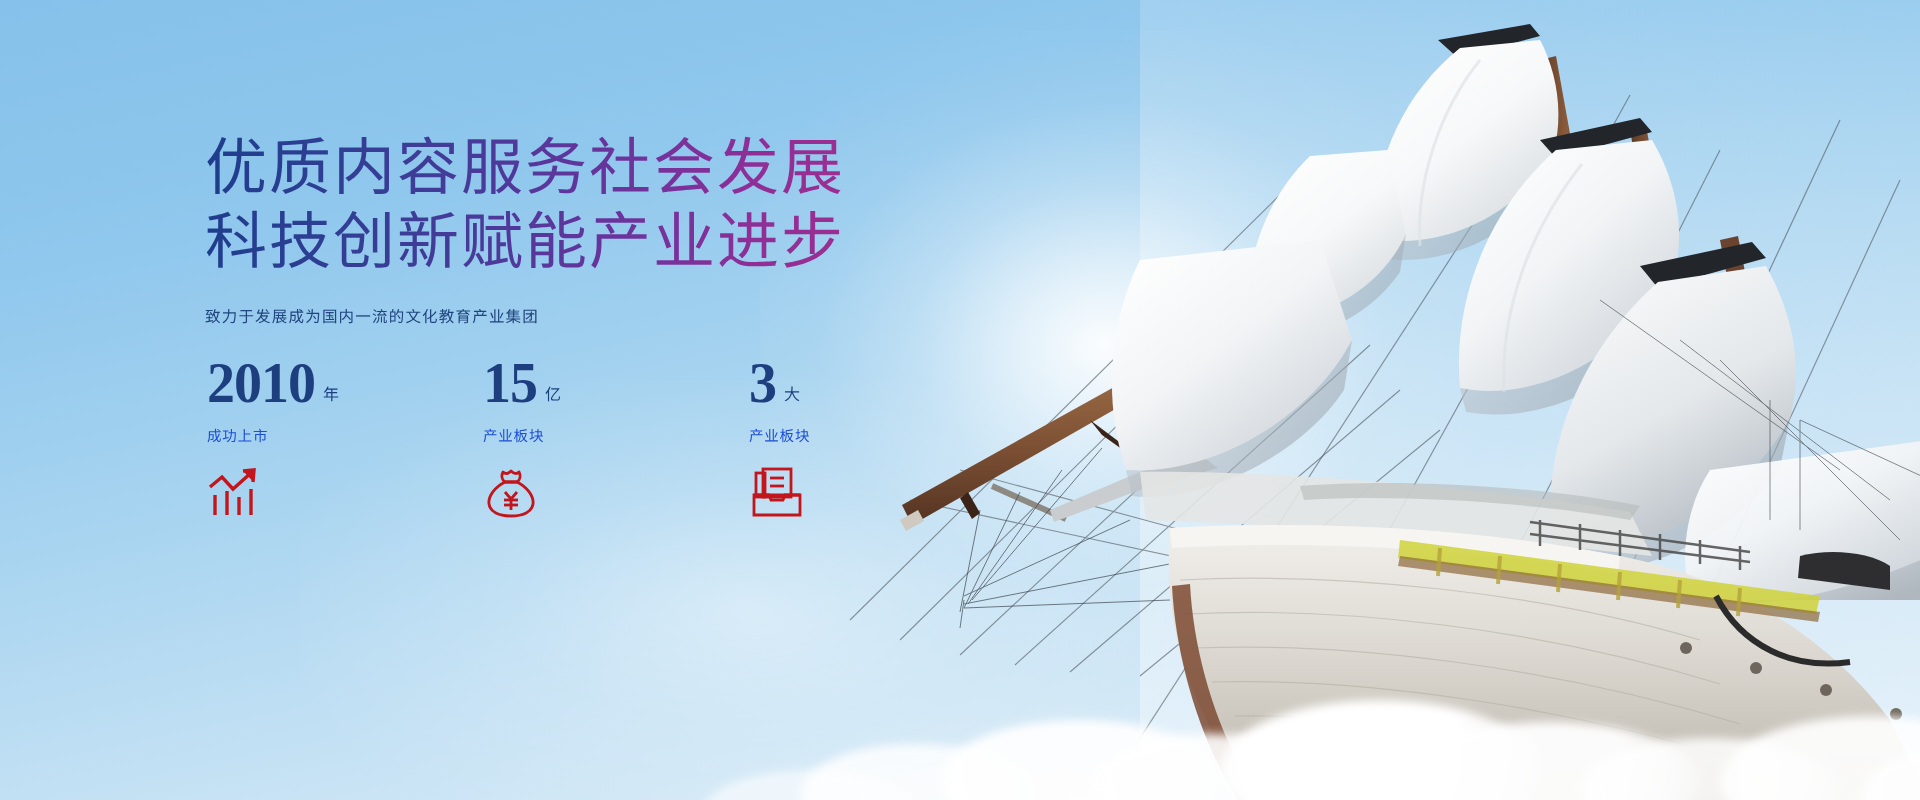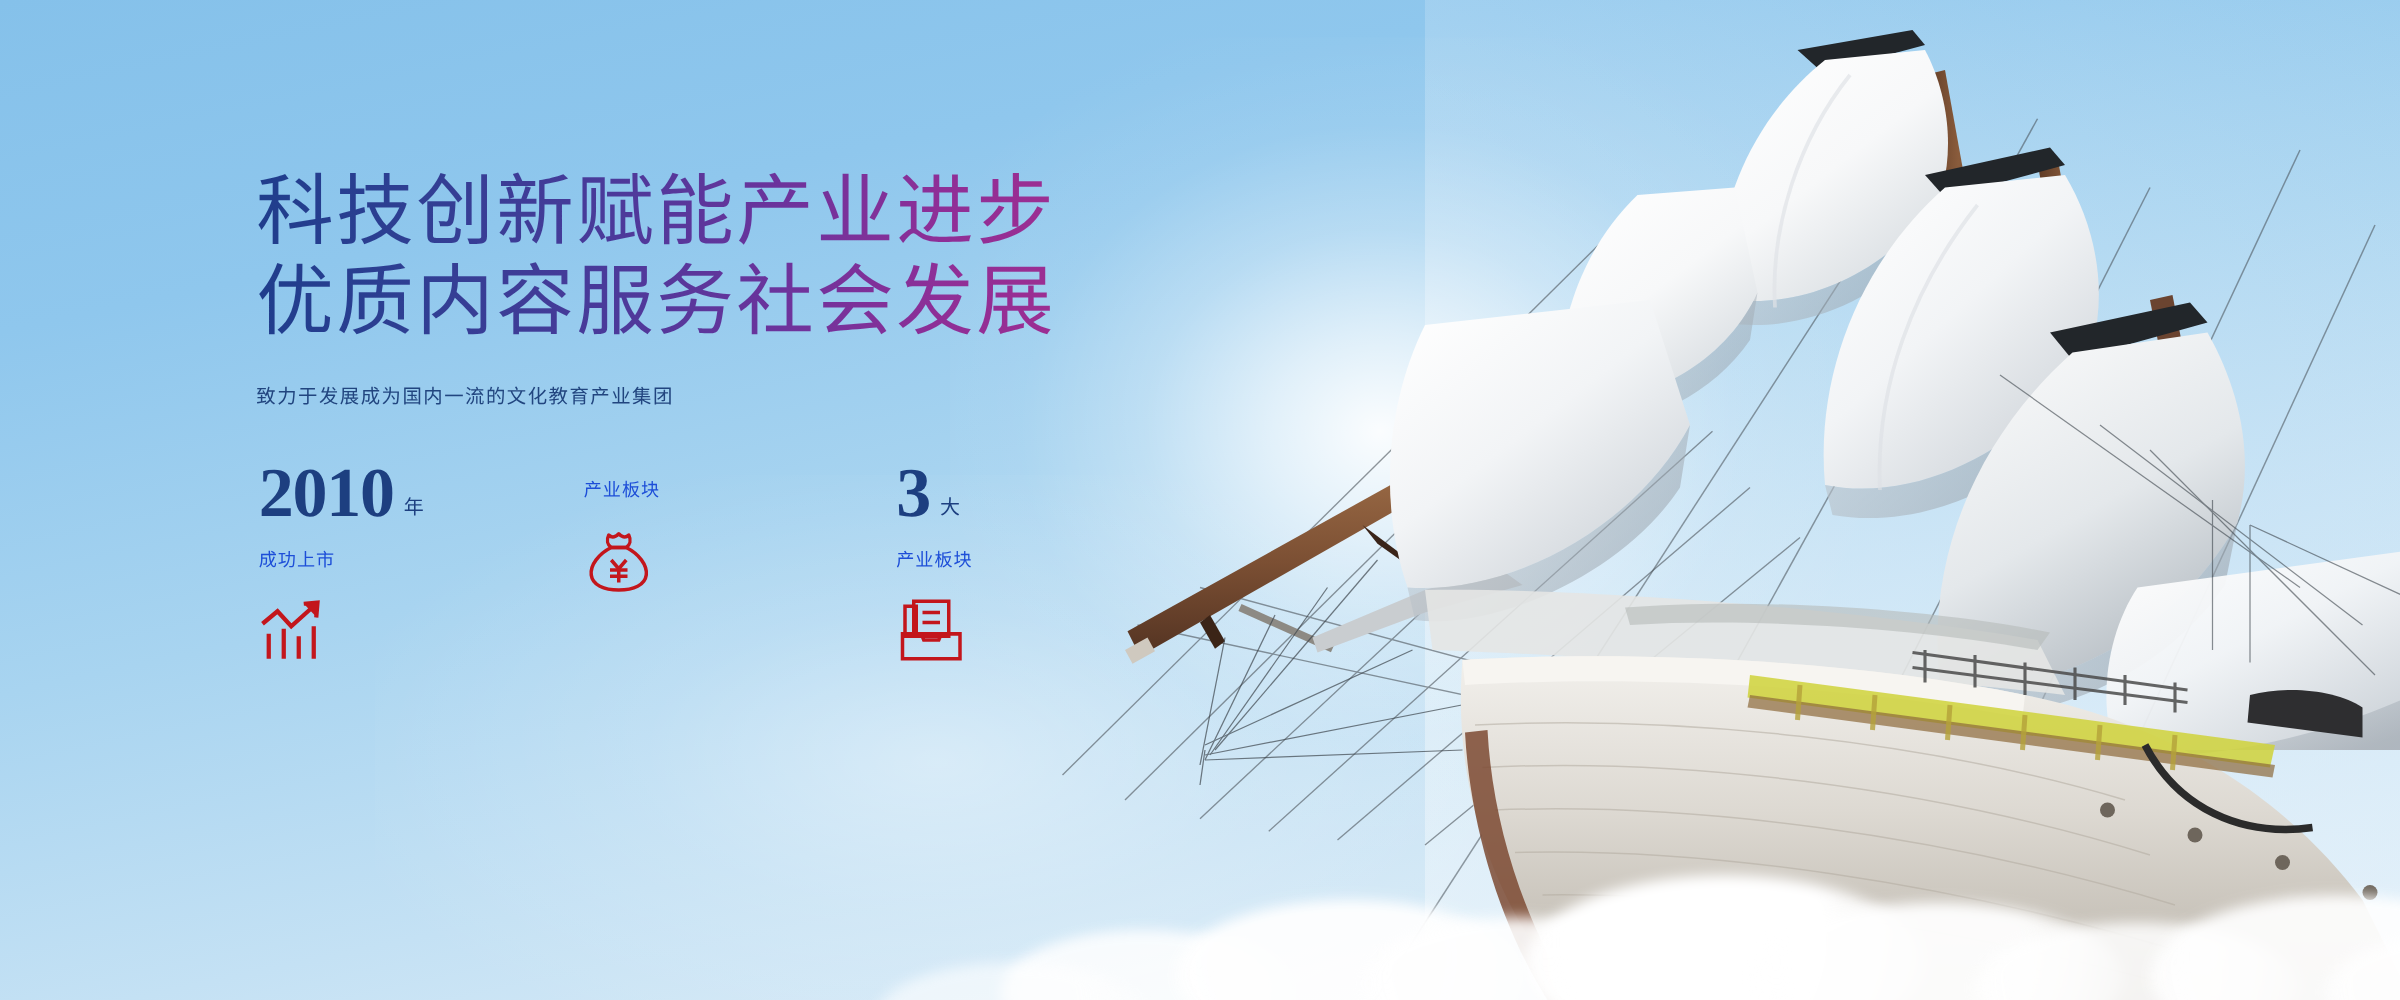--- a/index.html
+++ b/index.html
@@ -67,23 +67,23 @@
     letter-spacing:1.2px;
     color:#21457f;
     white-space:nowrap;
     font-weight:400;
     font-family:Liberation Serif, serif;
   }
 
   
   .stats{
     position:absolute;
-    left:207px; top:367px;
+    left:207px; top:355px;
     display:flex;
-    gap:0;
+    gap:16px;
   }
   .stat{ width:260px; }
   .stat:nth-child(2){ width:250px; }
   .stat-top{
     display:flex;
     align-items:baseline;
     gap:8px;
   }
   .stat-num{
     font-family:"Liberation Serif","DejaVu Serif",serif;
@@ -323,22 +323,22 @@
     <div class="cloudpuff" style="left:330px; top:74px;  width:250px; height:106px; opacity:.9;"></div>
     <div class="cloudpuff" style="left:460px; top:40px;  width:320px; height:140px; opacity:1;"></div>
     <div class="cloudpuff" style="left:640px; top:62px;  width:300px; height:120px; opacity:.95;"></div>
     <div class="cloudpuff" style="left:820px; top:78px;  width:260px; height:104px; opacity:.85;"></div>
     <div class="cloudpuff" style="left:960px; top:56px;  width:300px; height:130px; opacity:.92;"></div>
     <div class="cloudpuff" style="left:1100px;top:86px;  width:220px; height:96px;  opacity:.8;"></div>
     <div class="cloudpuff" style="left:-60px; top:110px; width:220px; height:90px;  opacity:.6;"></div>
   </div>
 
   <div class="content">
+    <div class="headline l1">优质内容服务社会发展</div>
     <div class="headline l2">科技创新赋能产业进步</div>
-    <div class="headline l1">优质内容服务社会发展</div>
     <div class="subtitle">致力于发展成为国内一流的文化教育产业集团</div>
   </div>
 
   <div class="stats">
 
     <div class="stat">
       <div class="stat-top">
         <span class="stat-num">2010</span>
         <span class="stat-unit">年</span>
       </div>
@@ -352,20 +352,24 @@
         <g stroke="#c3161c" stroke-width="3.4" stroke-linecap="butt">
           <path d="M 8 28 L 8 48"></path>
           <path d="M 20 24 L 20 48"></path>
           <path d="M 32 30 L 32 48"></path>
           <path d="M 44 22 L 44 48"></path>
         </g>
       </svg>
     </div>
 
     <div class="stat">
+      <div class="stat-top">
+        <span class="stat-num">15</span>
+        <span class="stat-unit">亿</span>
+      </div>
       <div class="stat-label">产业板块</div>
       <svg class="stat-icon" viewBox="0 0 56 52" aria-hidden="true">
         <g fill="none" stroke="#c3161c" stroke-width="2.8" stroke-linejoin="round">
           <path d="M 20 5 C 18 9, 19 13, 22 15 L 34 15 C 37 13, 38 9, 36 5 C 33 8, 30 6, 28 4 C 26 6, 23 8, 20 5 Z"></path>
           <path d="M 22 15 C 12 20, 5 29, 6 37 C 7 45, 16 49, 28 49 C 40 49, 49 45, 50 37 C 51 29, 44 20, 34 15 Z"></path>
           <path d="M 22 25 L 28 32 L 34 25"></path>
           <path d="M 21 33 L 35 33"></path>
           <path d="M 21 38 L 35 38"></path>
           <path d="M 28 32 L 28 43"></path>
         </g>

